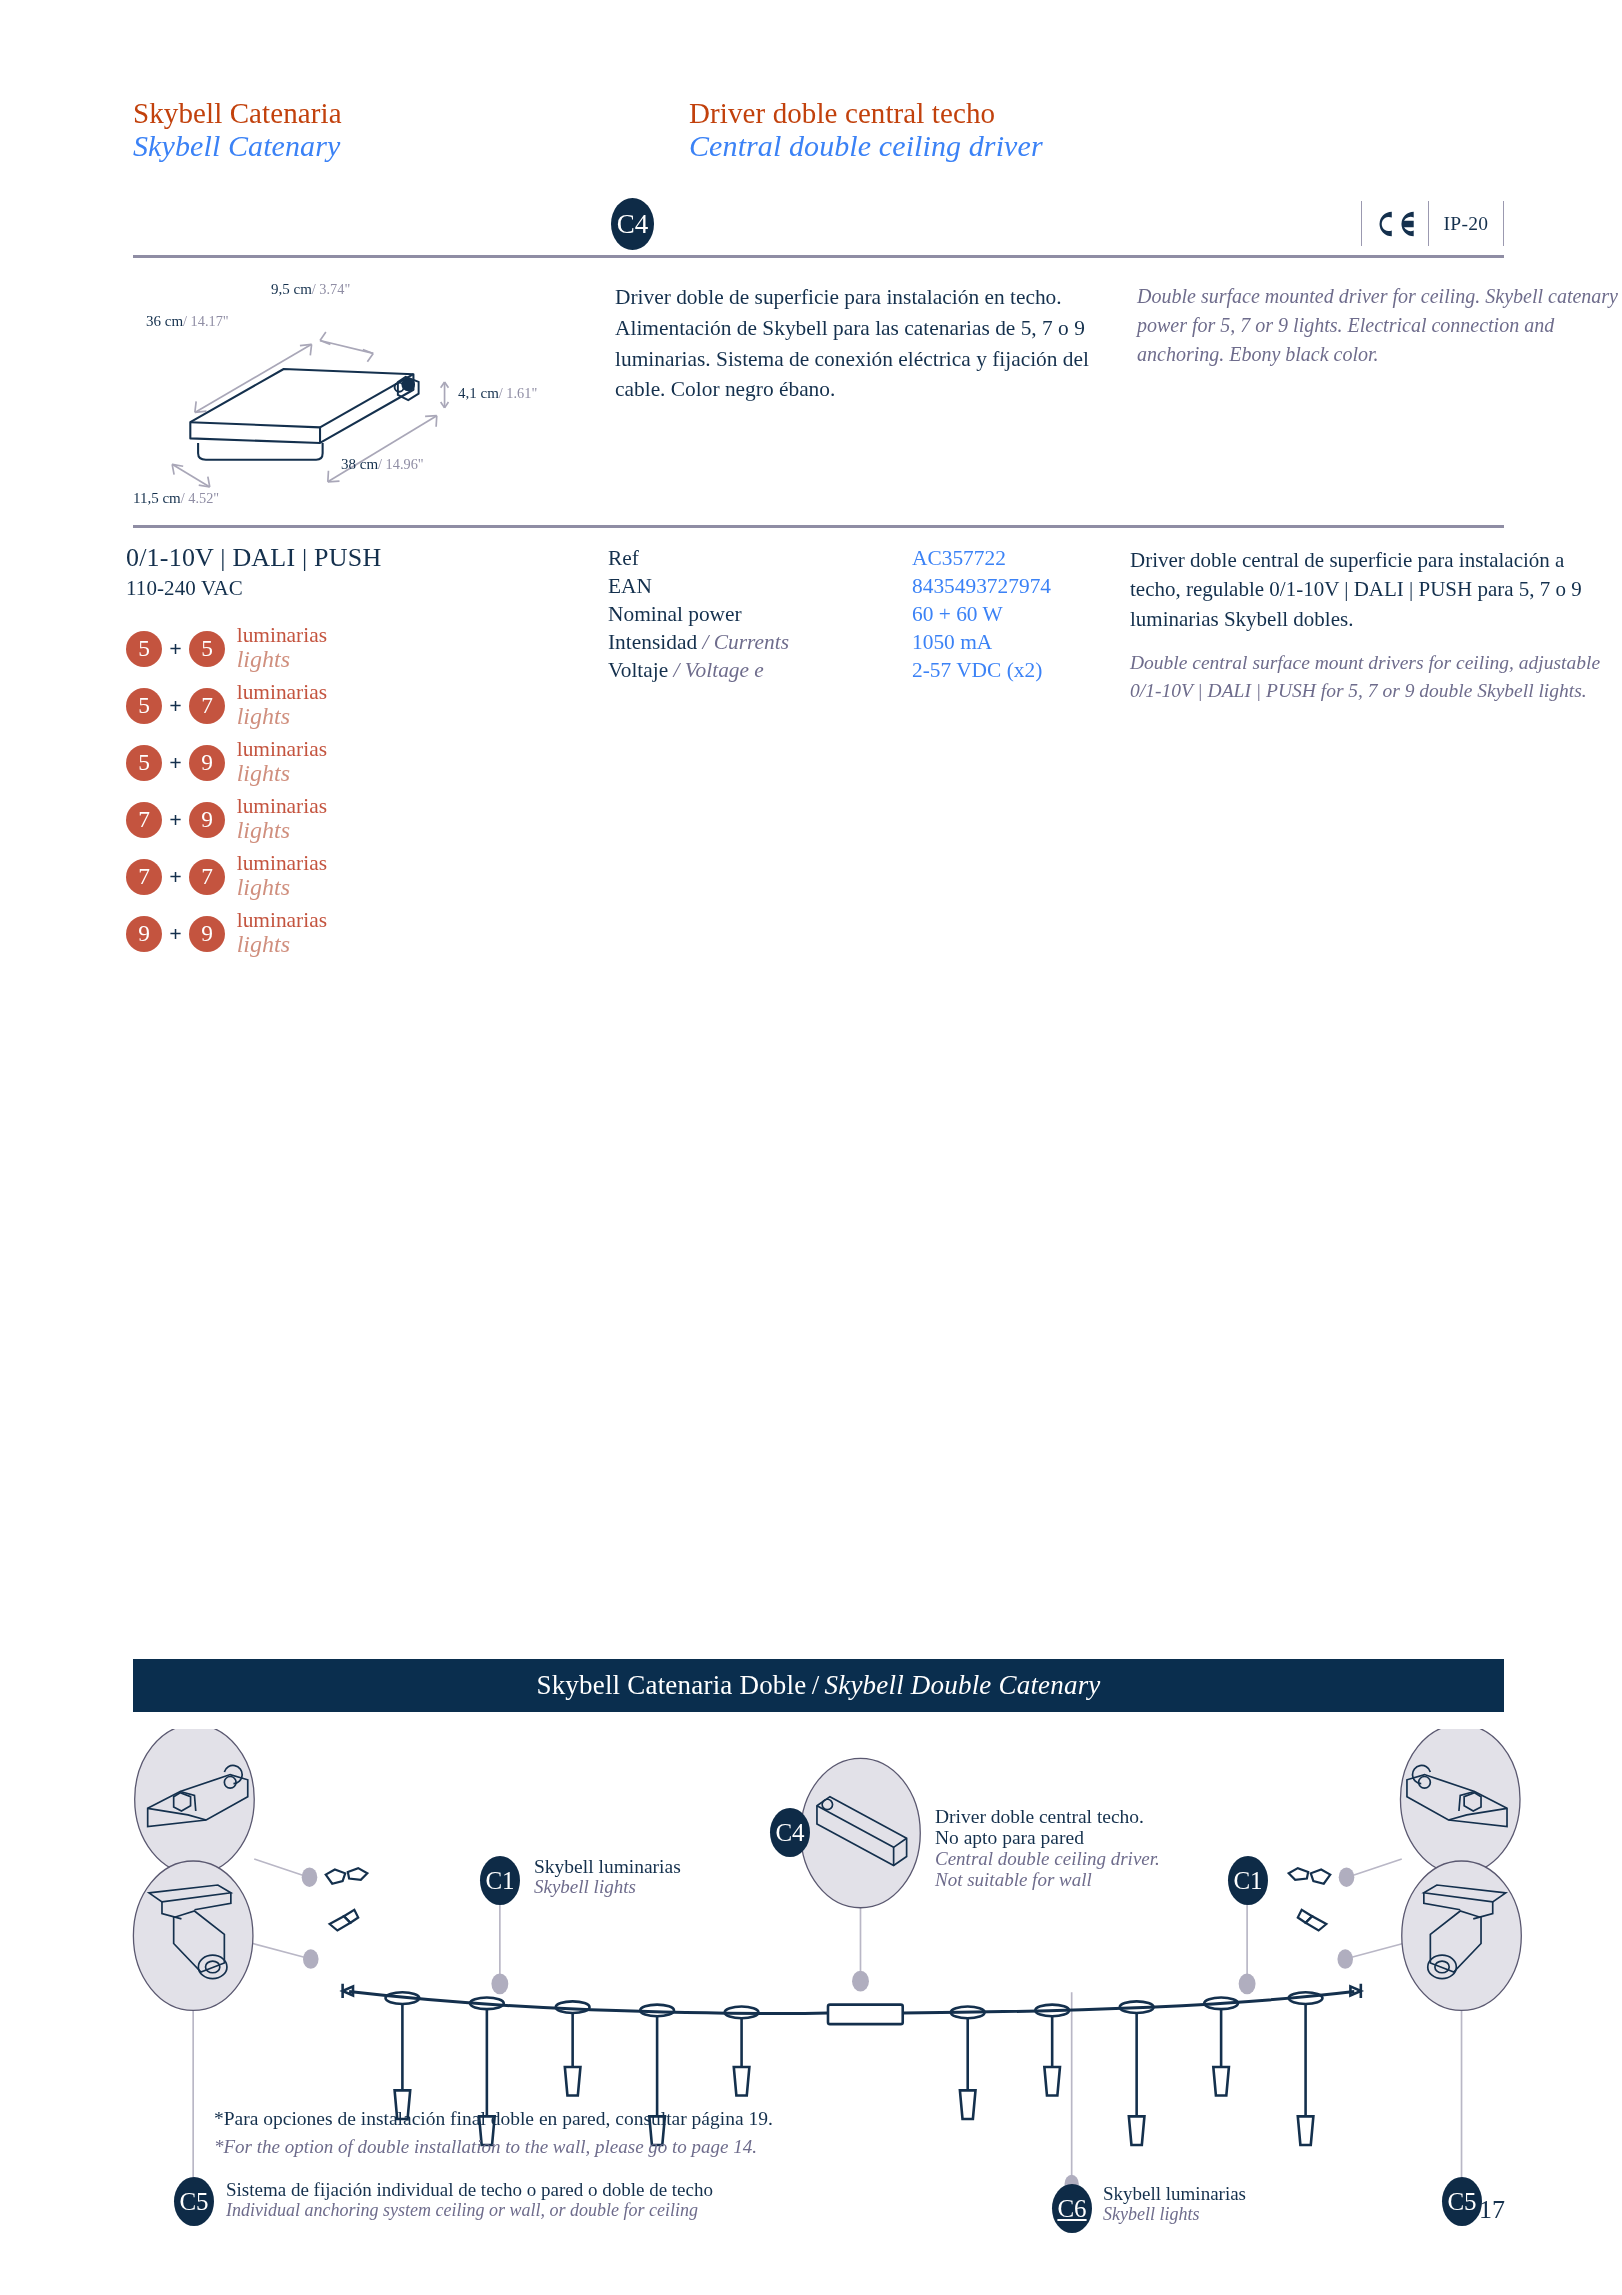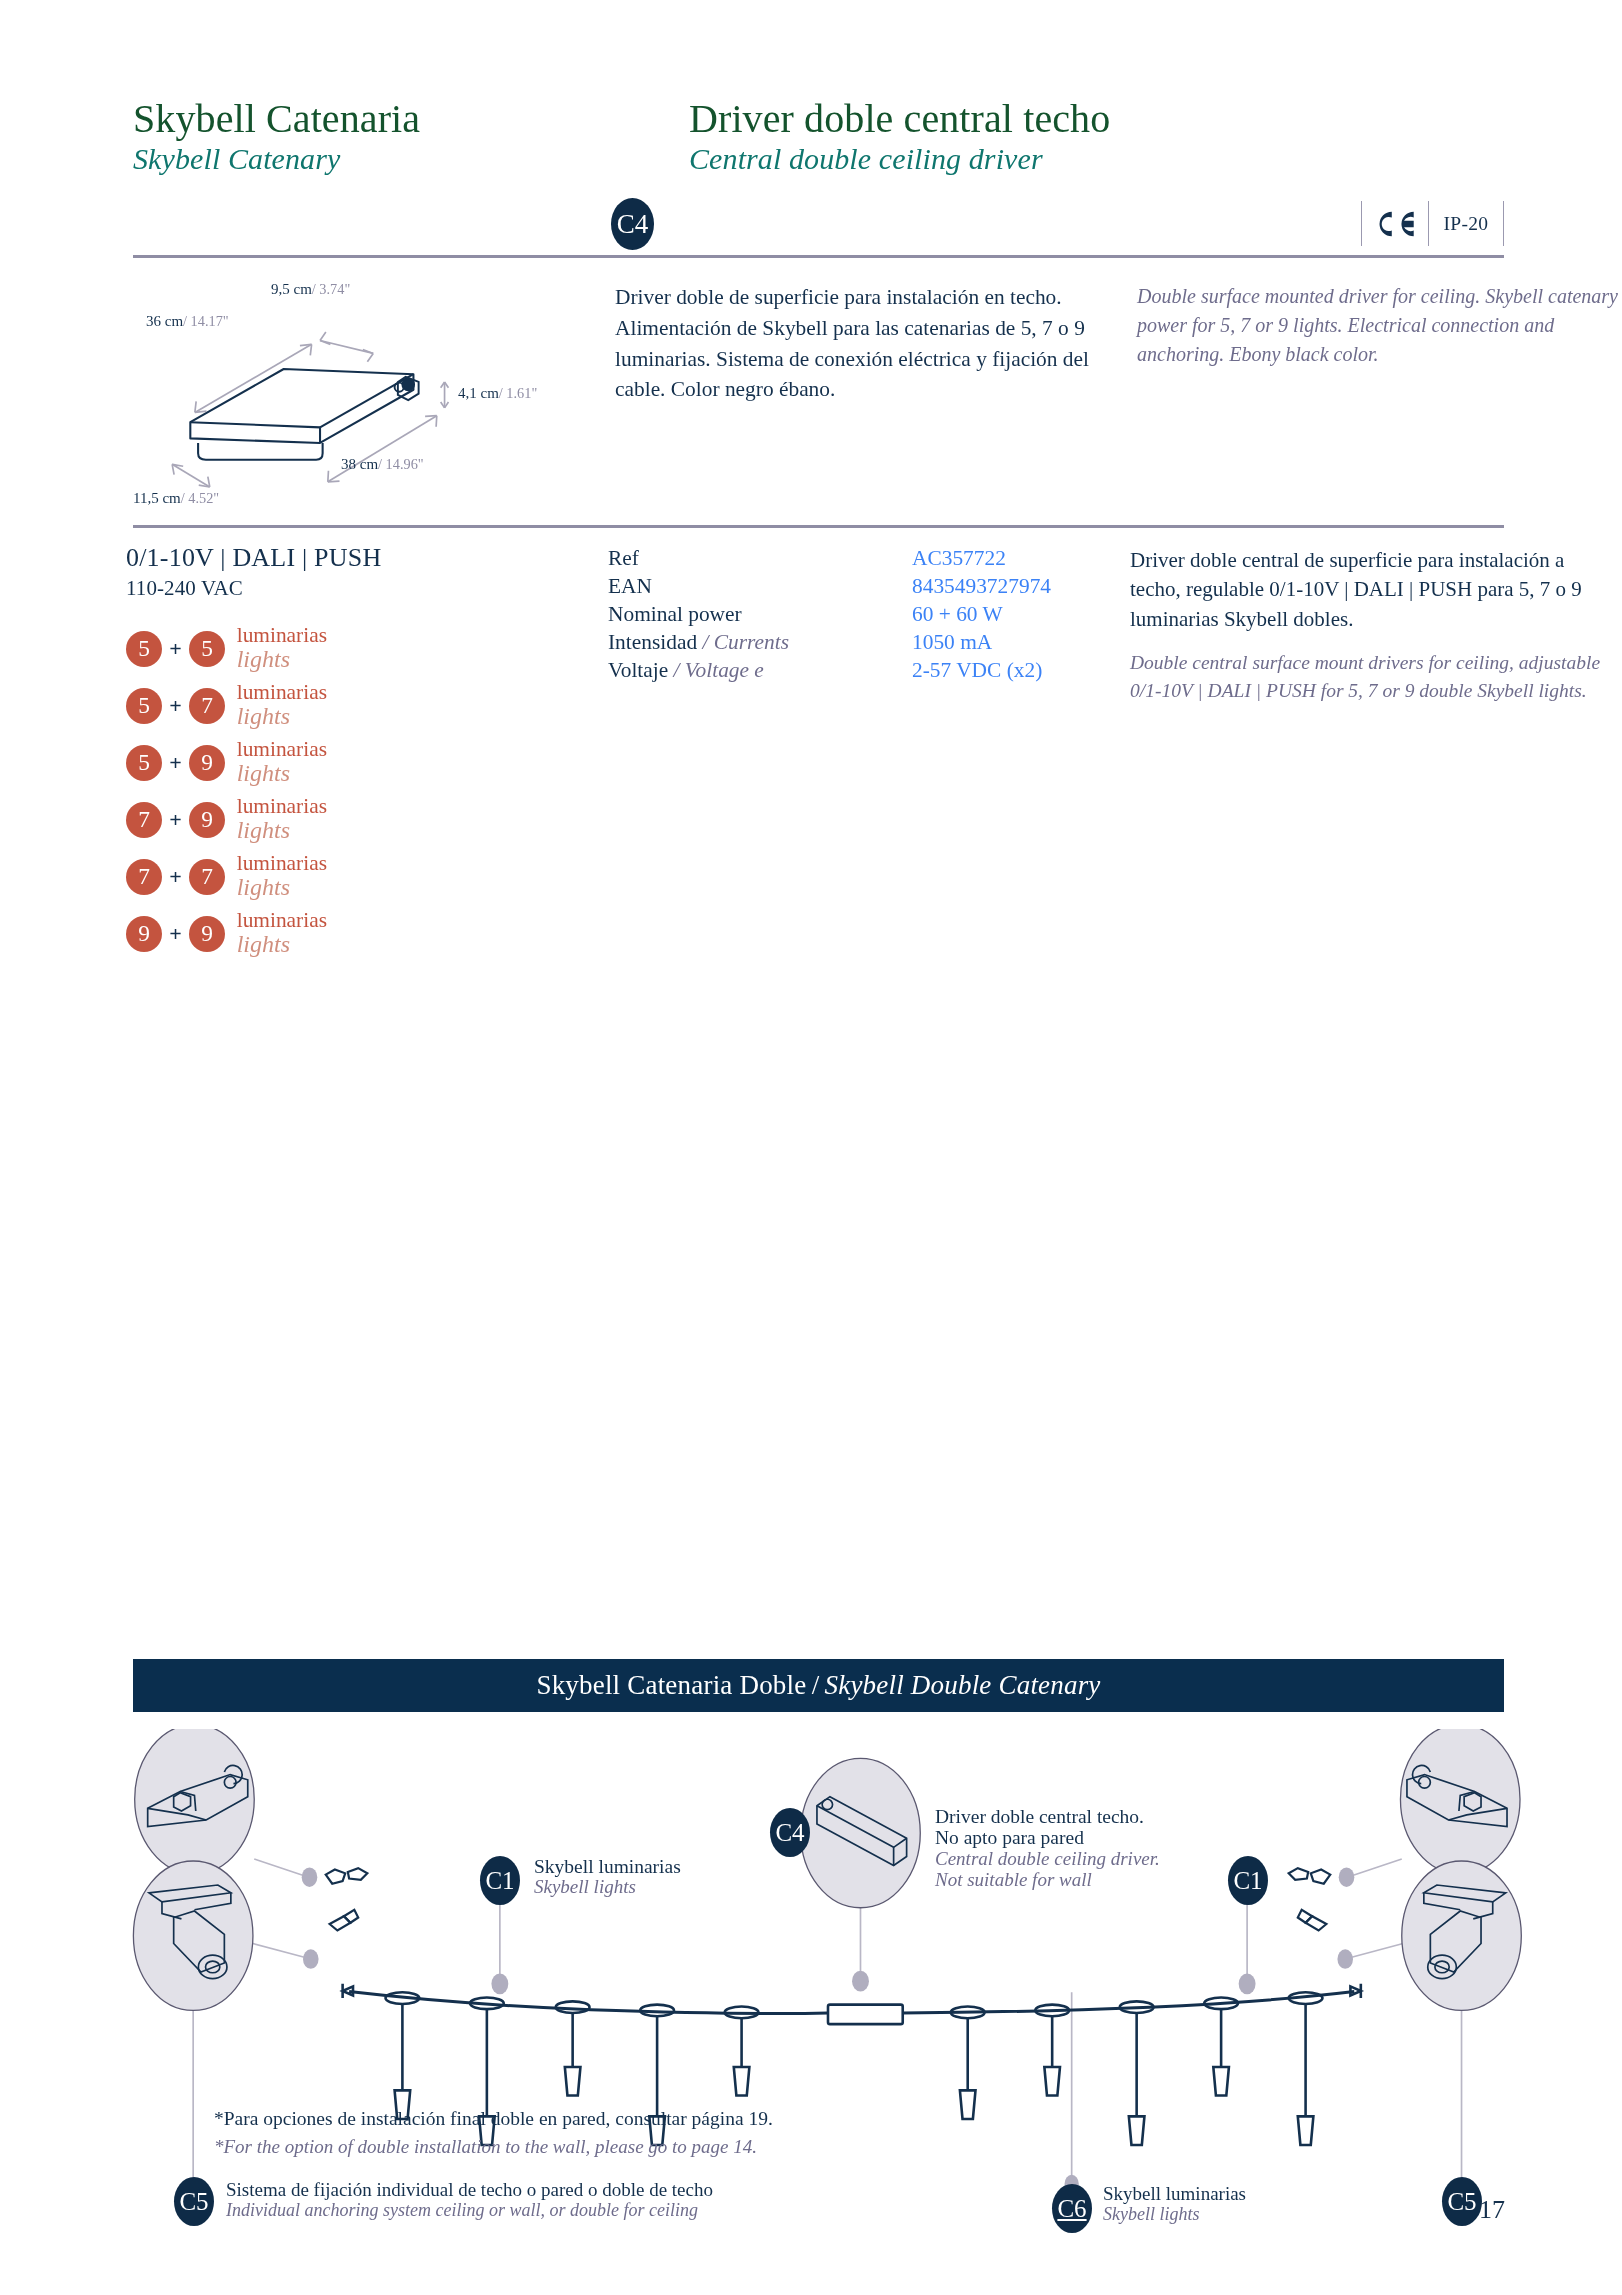--- a/index.html
+++ b/index.html
@@ -8,22 +8,22 @@
     background:#ffffff;
     font-family:"Liberation Serif", serif;
     color:#132F4C;
     position:relative;
     overflow:hidden;
   }
   .page{position:absolute;inset:0;}
 
   
   .header{position:absolute;left:133px;top:97px;width:1371px;height:97px;}
-  .title-es{font-size:40px;color:#14532d;line-height:1.12;letter-spacing:0.1px;}
-  .title-en{font-size:30px;color:#0f766e;font-style:italic;line-height:1.12;letter-spacing:0.1px;}
+  .title-es{font-size:29px;color:#c2410c;line-height:1.12;letter-spacing:0.1px;}
+  .title-en{font-size:30px;color:#3b82f6;font-style:italic;line-height:1.12;letter-spacing:0.1px;}
   .hdr-left{position:absolute;left:0;top:0;width:364px;}
   .hdr-mid{position:absolute;left:478px;top:0;width:780px;}
   .code-badge{
     position:absolute;left:478px;top:101px;
     width:43px;height:52px;border-radius:50%;
     background:#0E2B47;color:#fff;
     display:flex;align-items:center;justify-content:center;
     font-size:27px;line-height:1;
   }
   .hdr-mid .txt{margin-left:78px;}

